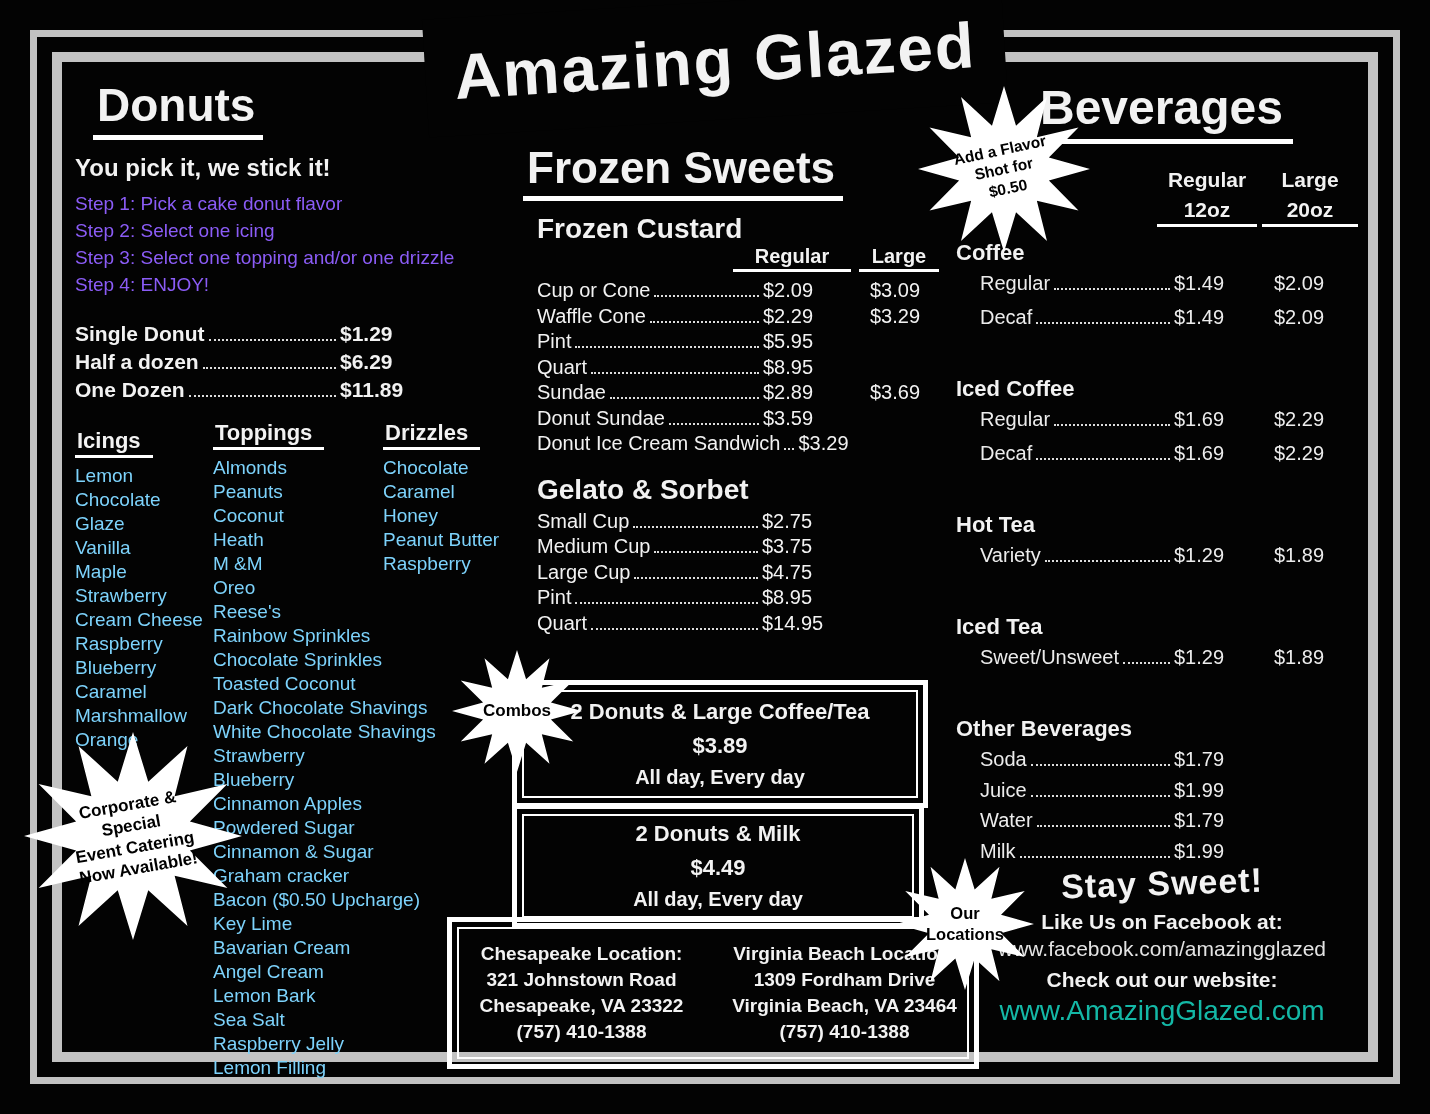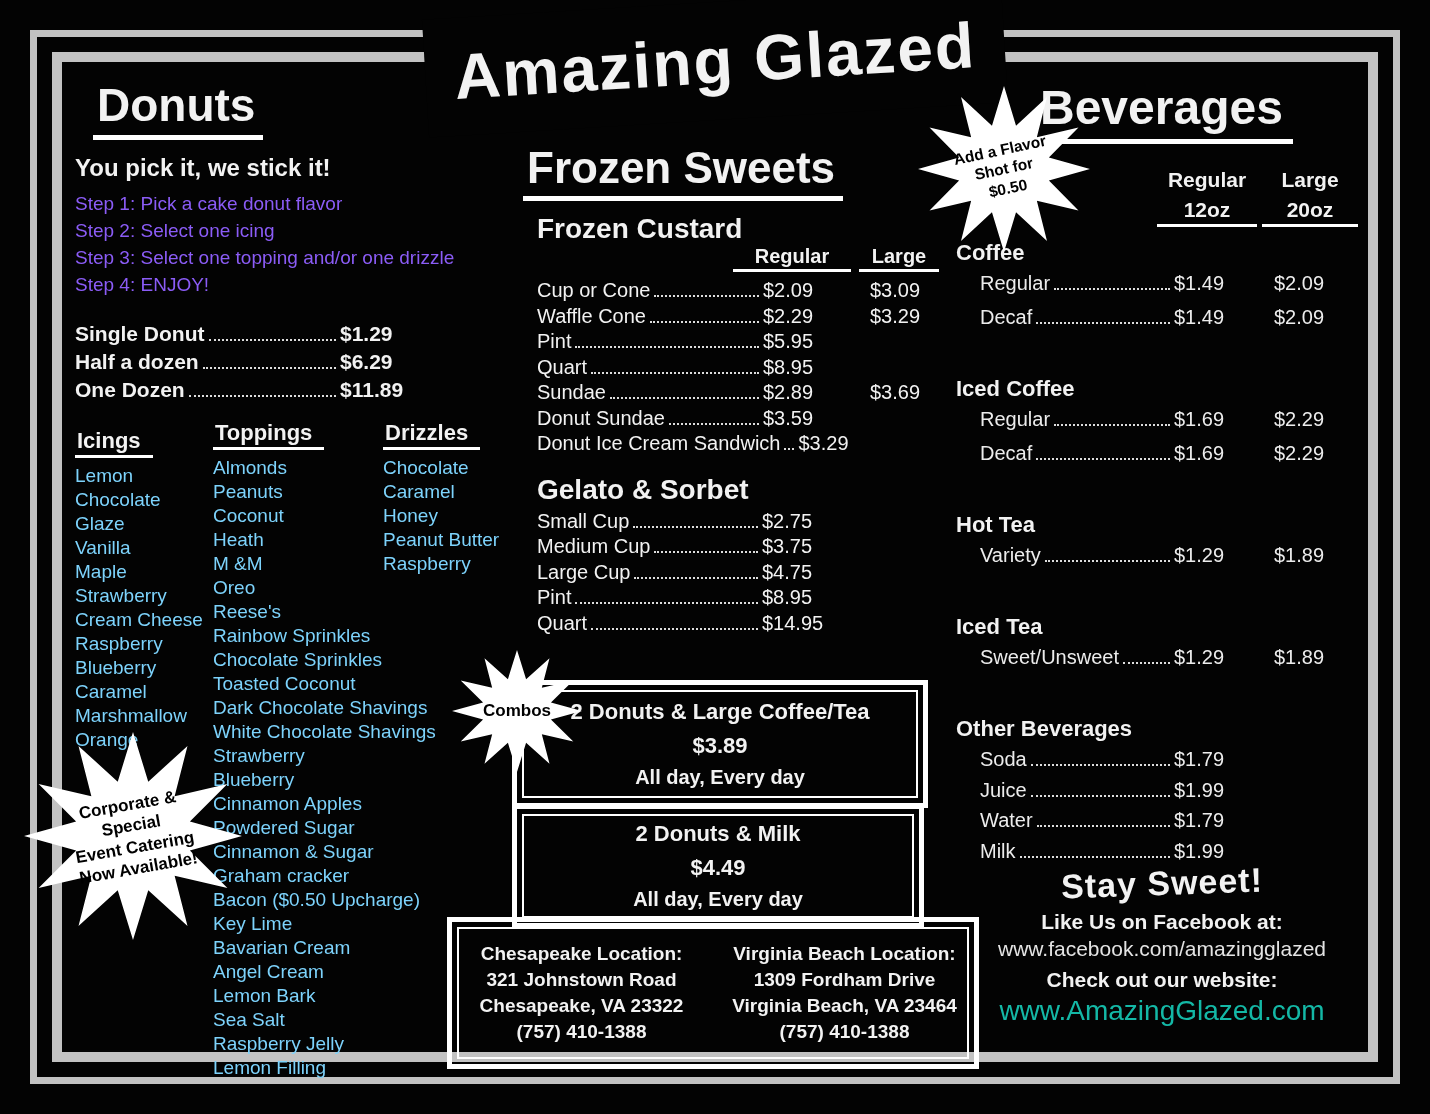--- a/index.html
+++ b/index.html
@@ -428,13 +428,20 @@
         <div>Corporate &amp;</div>
         <div>Special</div>
         <div>Event Catering</div>
         <div>Now Available!</div>
       </div>
   </div>
   <div class="burst burst-combos">
     <div class="star"></div>
     <div class="btxt">Combos</div>
   </div>
+  <div class="burst burst-locations">
+    <div class="star"></div>
+    <div class="btxt">
+      <div>Our</div>
+      <div>Locations</div>
+    </div>
+  </div>
 </div>
 
 </body></html>

